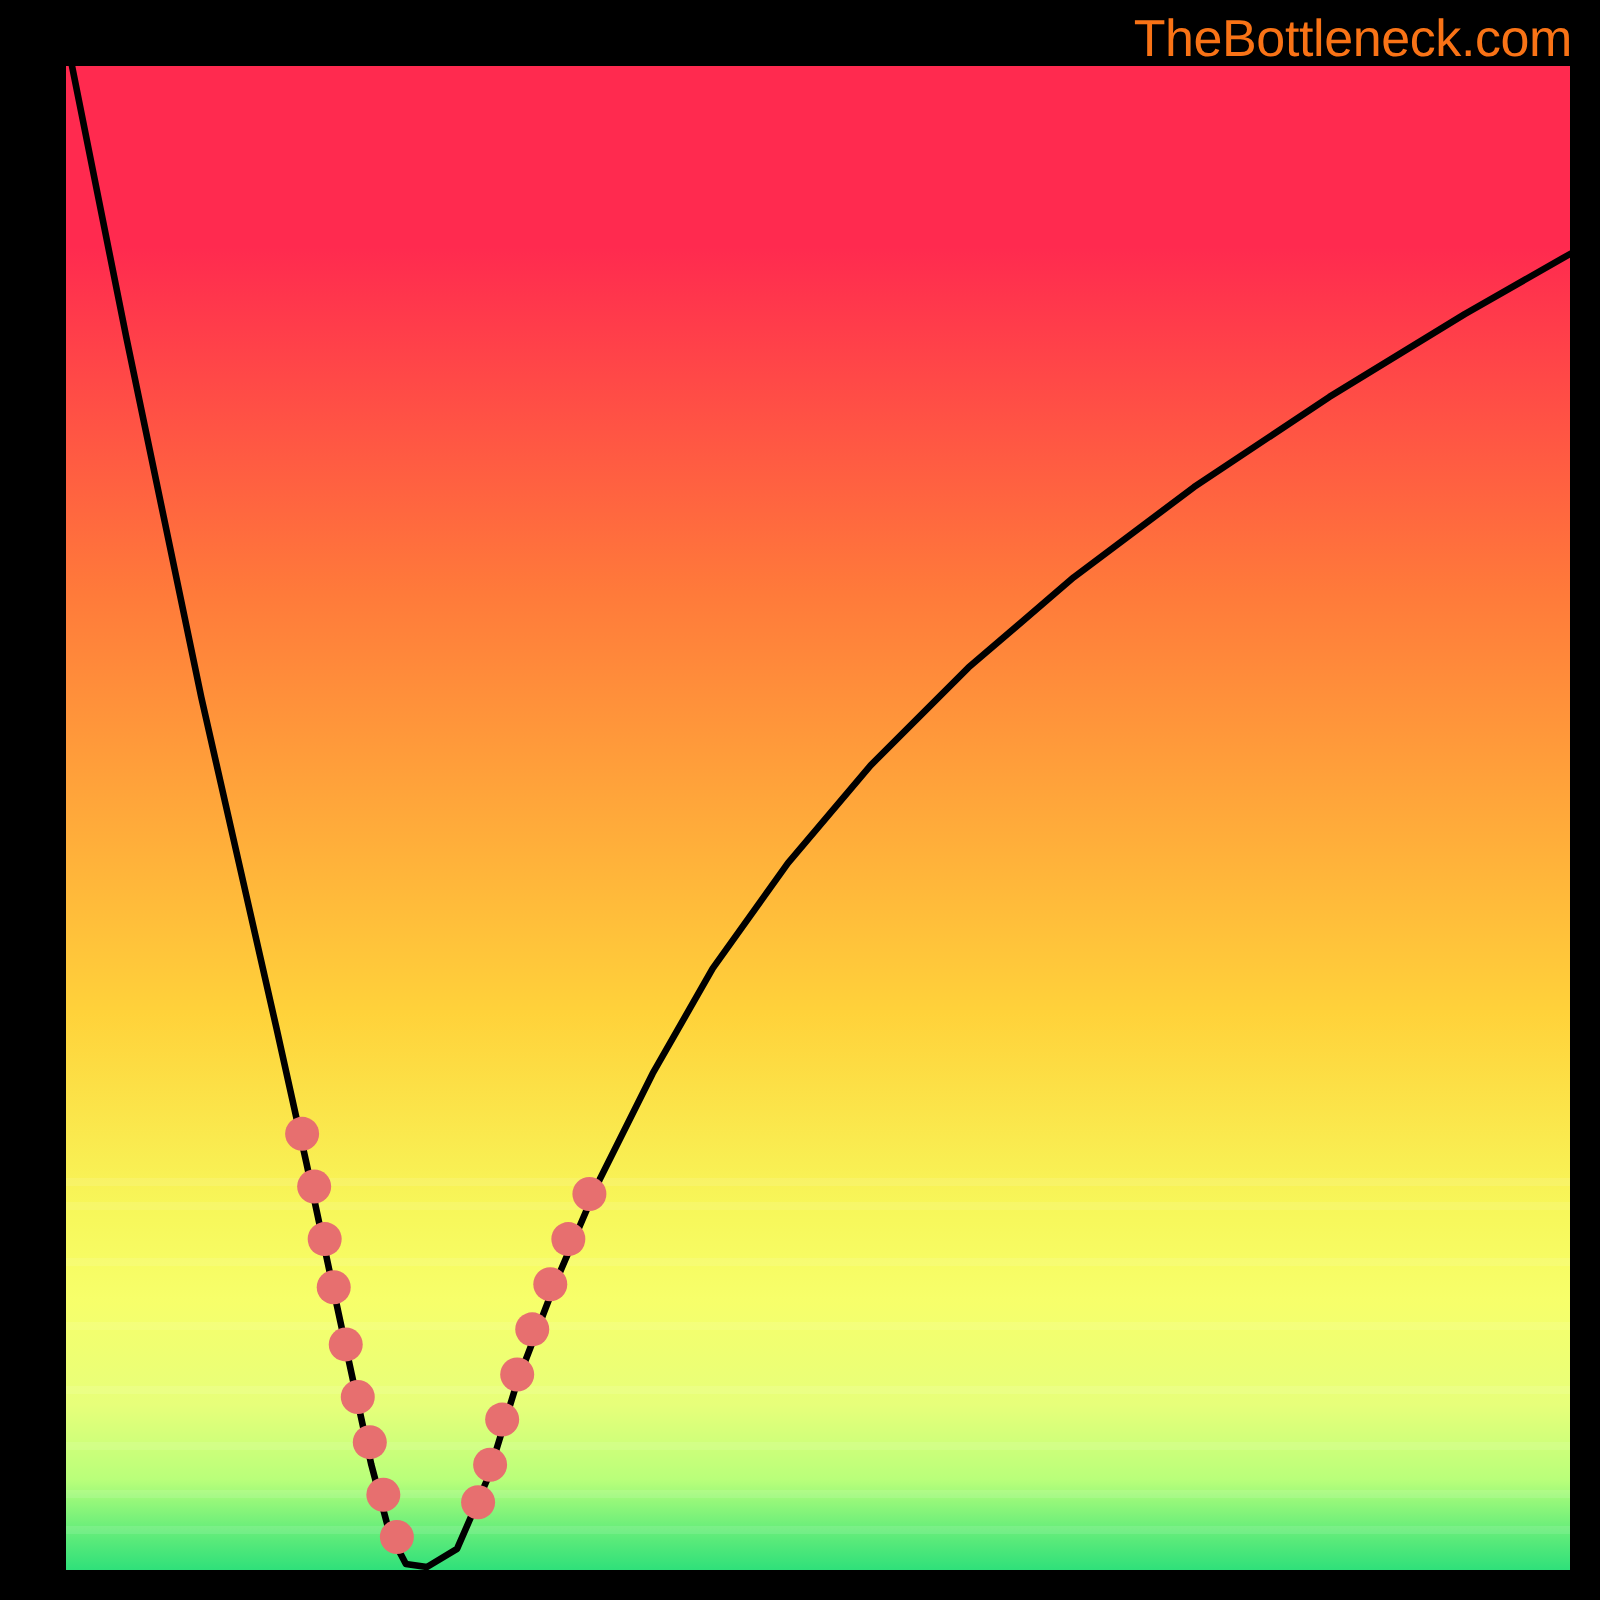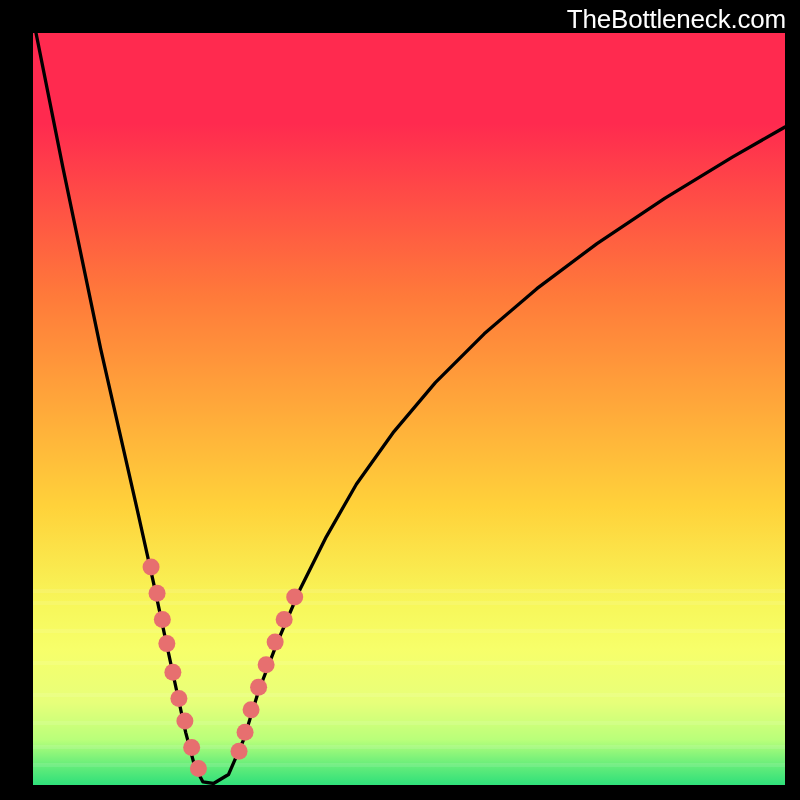--- a/index.html
+++ b/index.html
@@ -46,21 +46,21 @@
   }
   .curve-svg circle.marker {
     fill: #e76f6f;
     stroke: #e76f6f;
     stroke-width: 0;
   }
   .watermark {
     position: absolute;
     top: 4px;
     right: 14px;
-    color: #ffffff;
+    color: #f97316;
     font-size: 26px;
     font-weight: 500;
     letter-spacing: -0.2px;
   }
 </style>
 </head>
 <body>
 
 <div class="frame">
   <div class="plot-area">

